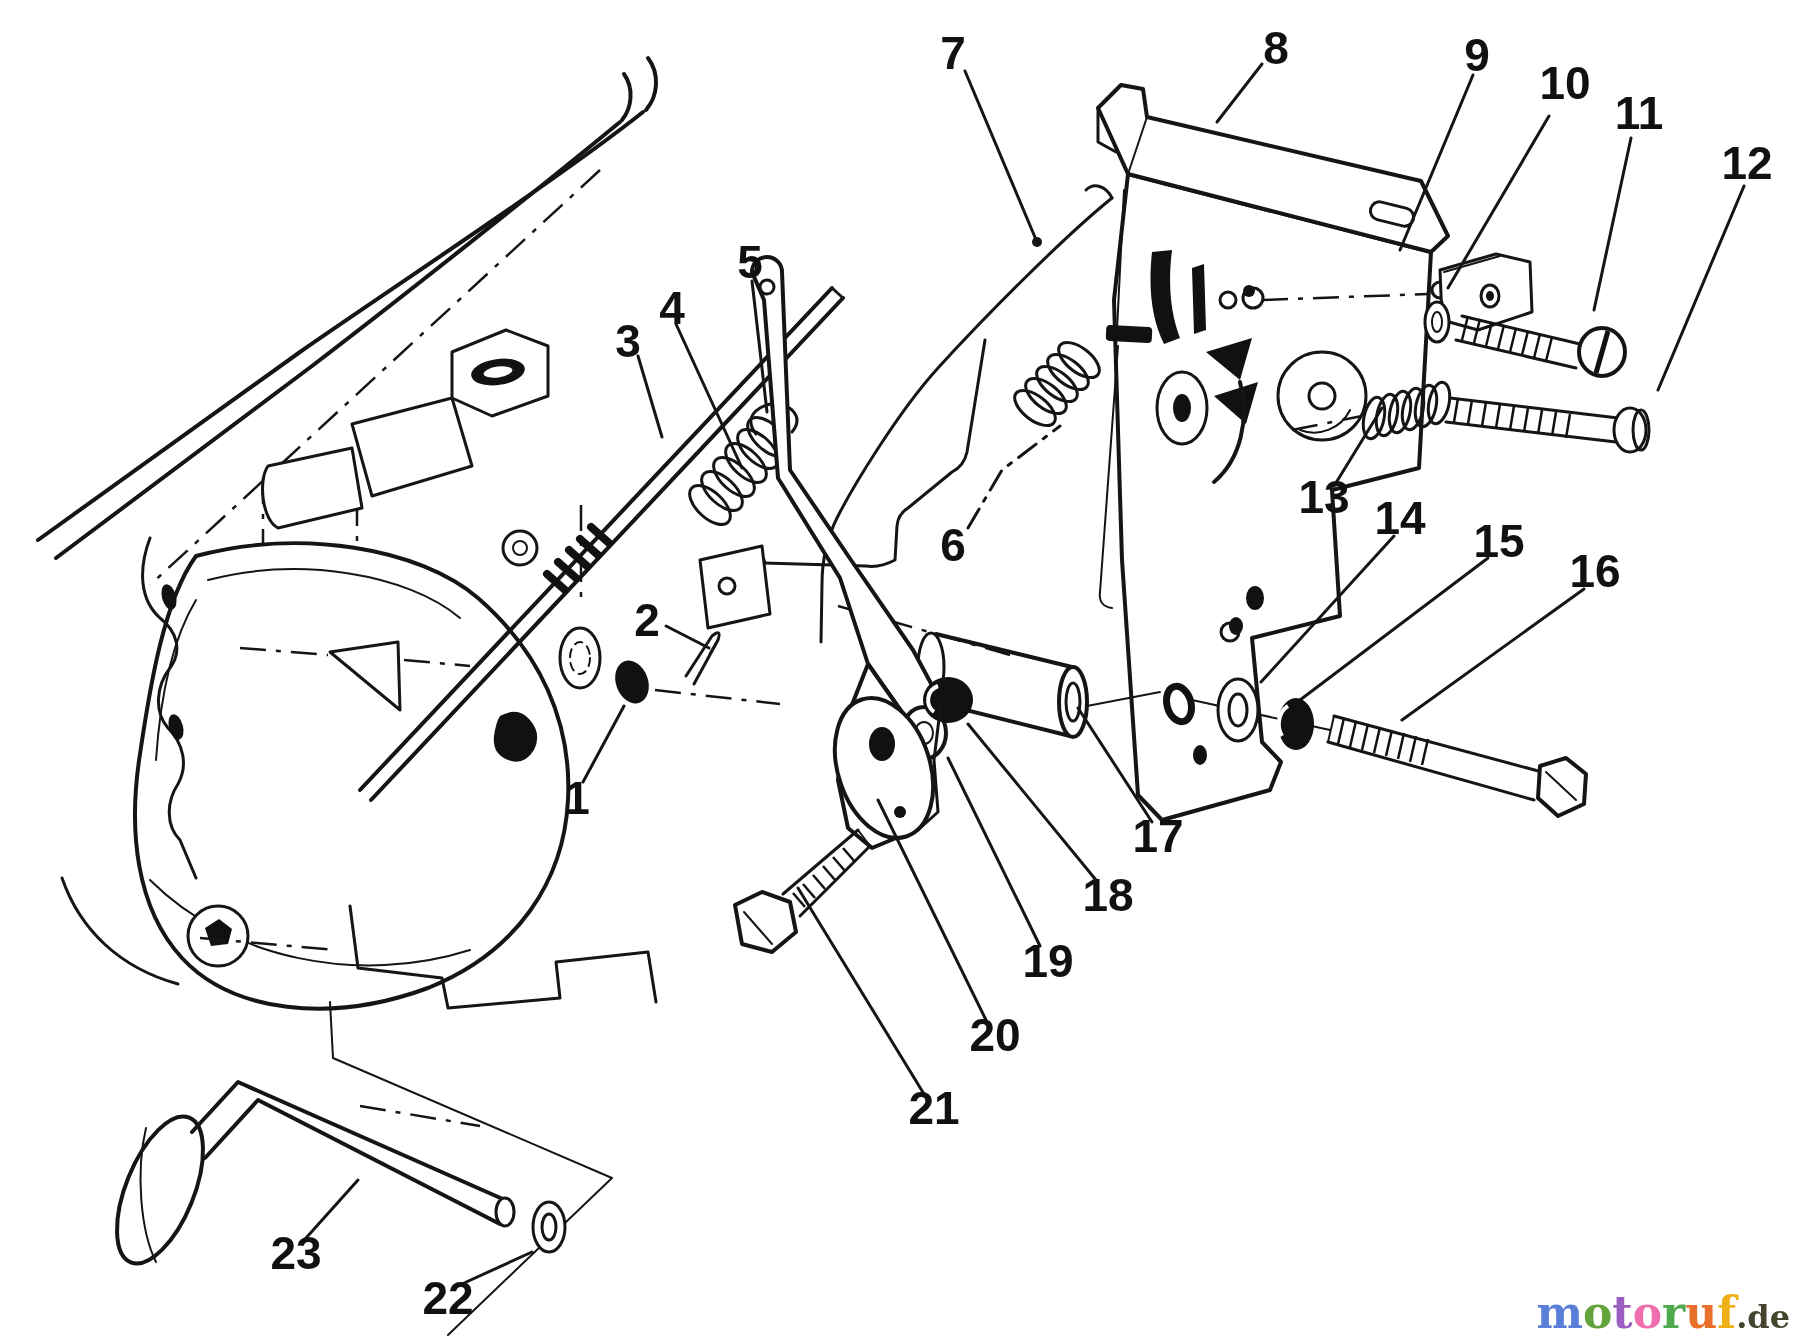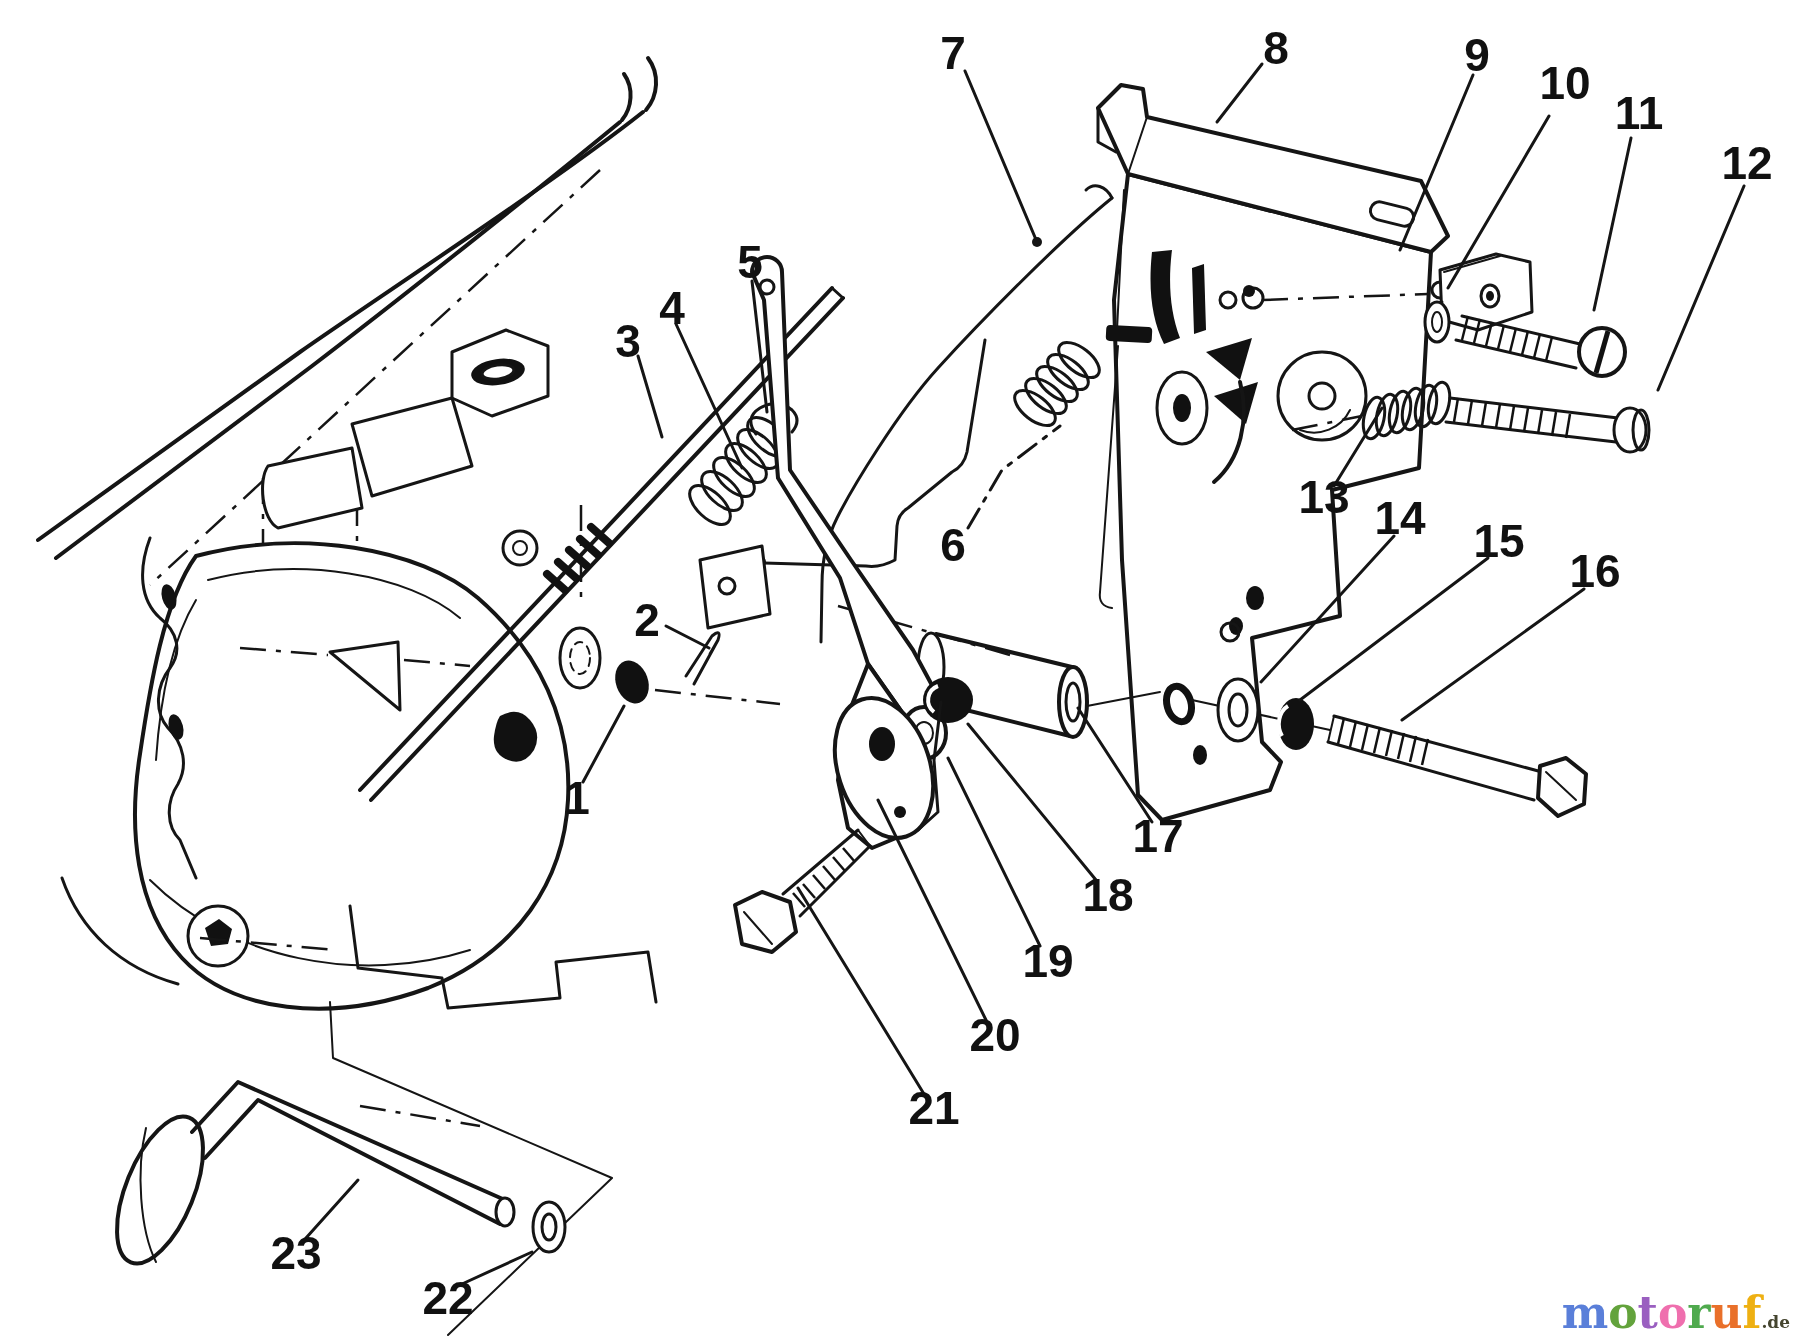--- a/index.html
+++ b/index.html
@@ -13,21 +13,21 @@
   .wh3{fill:#ffffff;stroke:#151515;stroke-width:3;stroke-linejoin:round;}
   .blk{fill:#111111;stroke:none;}
   .dash{fill:none;stroke:#151515;stroke-width:2.5;stroke-dasharray:26 10 5 10;}
   .leader{fill:none;stroke:#151515;stroke-width:3;stroke-linecap:round;}
   .leader.dashdot{stroke-dasharray:22 9 4 9;}
   .leader-dot{fill:#151515;}
   .callout-num{font-family:"Liberation Sans",sans-serif;font-size:46px;font-weight:700;
                fill:#111;text-anchor:middle;dominant-baseline:central;}
   #watermark{position:absolute;right:10px;bottom:2px;font-family:"DejaVu Serif",serif;
              font-weight:700;font-size:44px;line-height:1;user-select:none;}
-  #watermark .suffix{font-size:17px;font-weight:700;}
+  #watermark .suffix{font-size:32px;font-weight:700;}
 </style>
 </head>
 <body>
 
 <div id="stage">
   <svg width="1800" height="1337" viewBox="0 0 1800 1337">
 
     <g>
       <path class="ln" d="M648,58 C660,74 658,96 646,110"></path>
       <path class="ln" d="M624,74 C634,88 632,108 622,120"></path>

